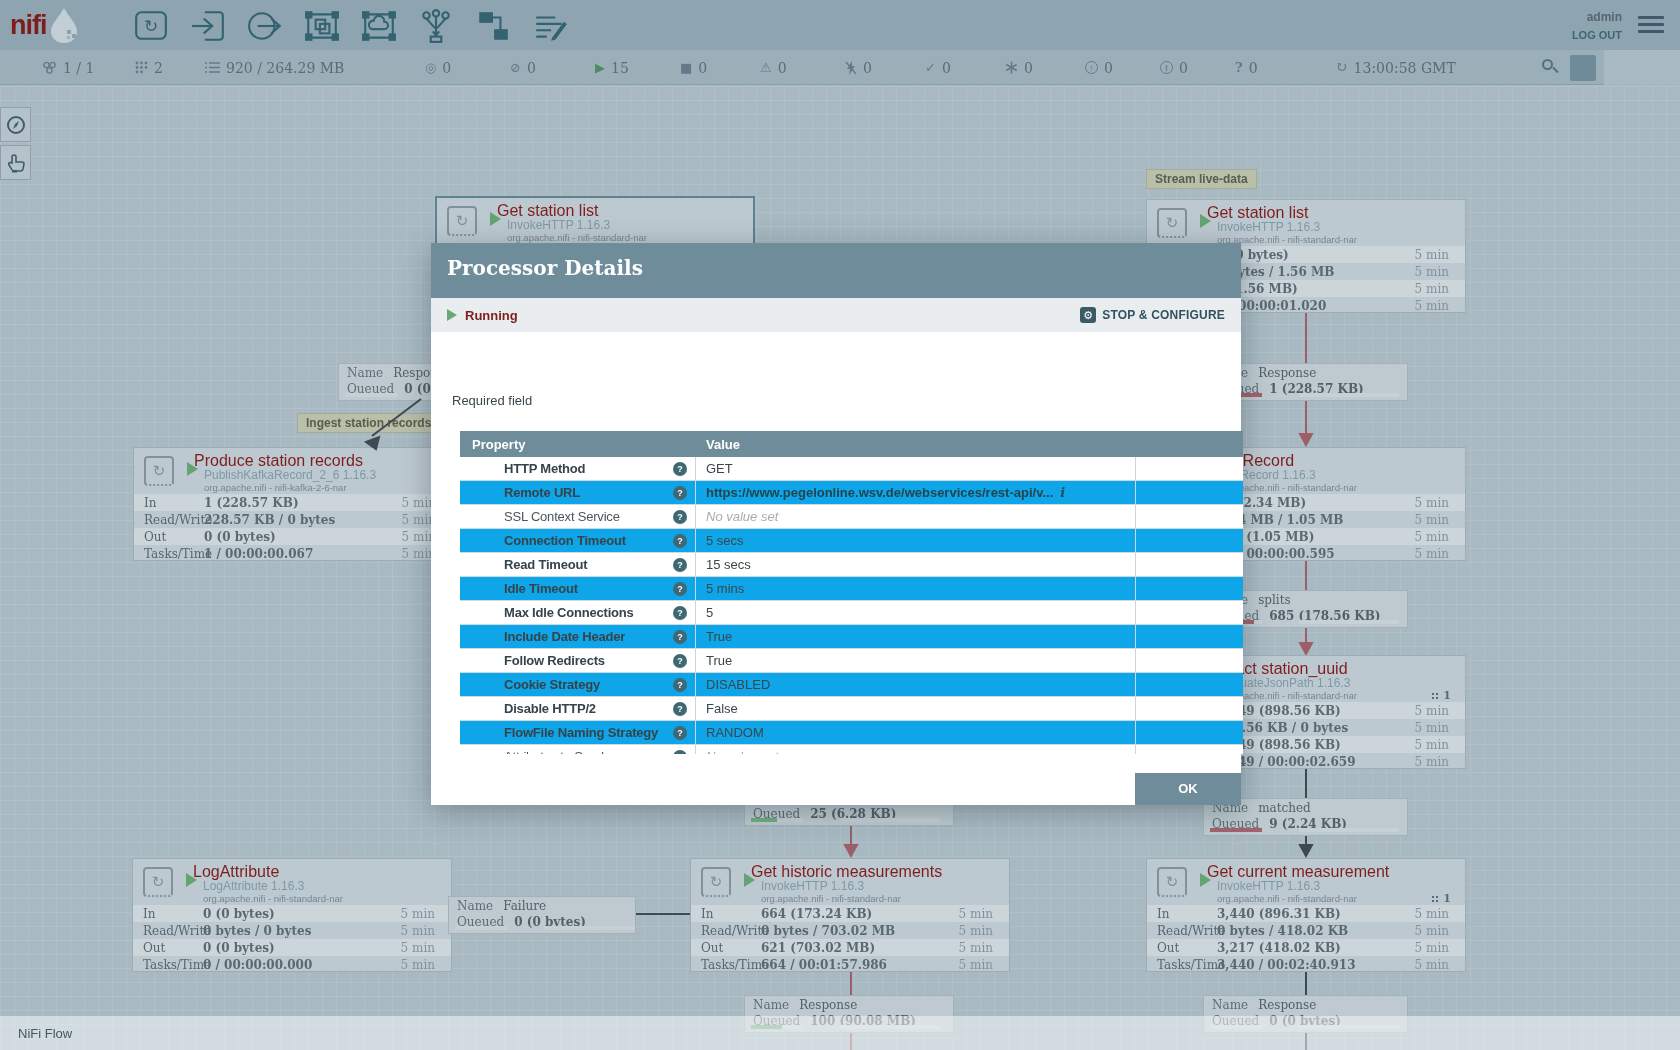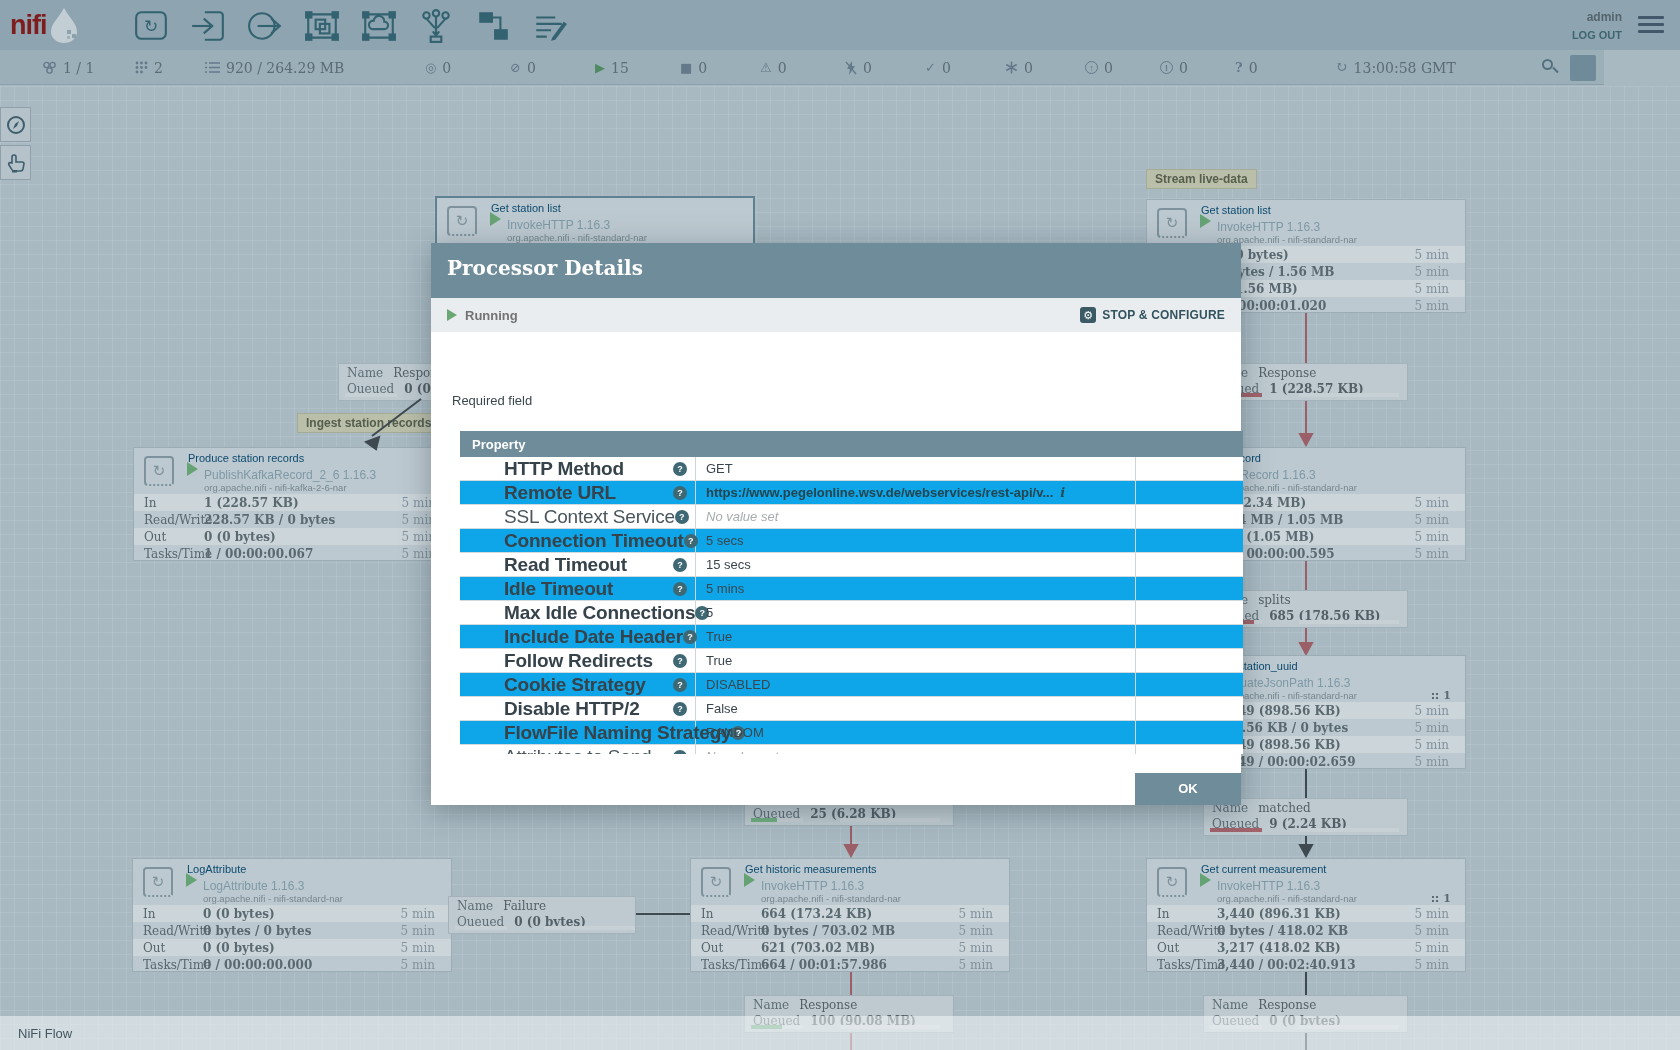--- a/index.html
+++ b/index.html
@@ -53,21 +53,21 @@
 
   
   .proc { position:absolute; width:320px; height:114px; background:#bdc9d0;
     border:1px solid #9cadb6; z-index:2; }
   .proc.selected { border:2px solid #5f8292; }
   .proc .picon { position:absolute; left:10px; top:8px; width:30px; height:30px;
     border:2px solid #7e929d; border-bottom-style:dotted; border-radius:4px;
     color:#7e929d; font-size:15px; text-align:center; line-height:26px; }
   .proc .play { position:absolute; left:53px; top:14px; width:0; height:0;
     border-left:11px solid #66a374; border-top:7px solid transparent; border-bottom:7px solid transparent; }
-  .proc .ptitle { position:absolute; left:54px; top:4px; font-size:11px; color:#0c4a6e; white-space:nowrap; }
+  .proc .ptitle { position:absolute; left:60px; top:4px; font-size:16px; color:#7f1d1d; white-space:nowrap; }
   .proc .ptype  { position:absolute; left:70px; top:20px; font-size:12px; color:#7e99a6; white-space:nowrap; }
   .proc .pbundle{ position:absolute; left:70px; top:34px; font-size:9.5px; color:#75868f; white-space:nowrap; }
   .proc .stats { position:absolute; left:0; top:46px; right:0; }
   .proc .srow { display:flex; height:17px; align-items:center; padding:0 16px 0 10px;
     font-family:"DejaVu Serif", serif; font-size:12px; color:#57666e; white-space:nowrap; }
   .proc .srow:nth-child(odd) { background:rgba(255,255,255,.22); }
   .proc .srow .sl { width:60px; }
   .proc .srow .sv { flex:1; font-weight:bold; color:#5a6970; }
   .proc .srow .sp { color:#82929c; }
   .cluster-badge { position:absolute; right:14px; top:33px; font-family:"DejaVu Serif",serif;
@@ -99,40 +99,40 @@
   
   #modal { position:absolute; left:431px; top:243px; width:810px; height:562px;
     background:#fff; z-index:10; box-shadow:0 6px 28px rgba(30,45,55,.35); }
   #modal-header { position:absolute; left:0; top:0; right:0; height:55px; background:#6e8c99; }
   #modal-title { position:absolute; left:16px; top:13px; font-family:"DejaVu Serif", serif;
     font-weight:bold; font-size:20px; color:#fff; }
   #modal-status { position:absolute; left:0; top:55px; right:0; height:34px; background:#e9edef;
     display:flex; align-items:center; padding:0 16px; }
   #status-play { width:0; height:0; border-left:10px solid #69a873;
     border-top:6px solid transparent; border-bottom:6px solid transparent; }
-  #status-text { margin-left:8px; font-size:13px; font-weight:bold; color:#737373; }
+  #status-text { margin-left:8px; font-size:13px; font-weight:bold; color:#7f1d1d; }
   #stop-configure { margin-left:auto; display:flex; align-items:center; gap:6px; cursor:pointer; }
   #stop-configure .gear-box { width:16px; height:16px; background:#3c5a66; border-radius:3px;
     color:#fff; font-size:11px; line-height:16px; text-align:center; }
   #stop-configure .txt { font-size:12px; font-weight:bold; color:#32525e; letter-spacing:.2px; }
   #modal-tabs { position:absolute; left:15px; top:103px; display:flex; }
   .tab { border:1px solid #c6cfd4; background:#e7ebed; padding:9px 17px; font-size:11px;
     font-weight:bold; color:#47565e; letter-spacing:.4px; margin-right:2px; cursor:pointer; }
   .tab.selected { background:#fff; border:2px solid #2c4f5b; padding:8px 16px; color:#23343c; }
   #required-note { position:absolute; left:21px; top:150px; font-size:13px; font-weight:normal; color:#3a474d; }
   #prop-table { position:absolute; left:29px; top:188px; width:783px; height:323px; overflow:hidden; }
   .trow { display:flex; height:24px; border-bottom:1px solid #d3dade; background:#fff; }
   .trow.alt { background:#0ea5e9; }
   .trow.thead { height:26px; background:#6e8c99; border-bottom:none; }
   .tc { display:flex; align-items:center; }
   .tc-prop { width:236px; border-right:1px solid #ccd5d9; padding:0 8px 0 12px; }
   .tc-val  { width:440px; border-right:1px solid #ccd5d9; padding:0 10px; }
   .tc-x    { flex:1; }
   .thead .tc { border-right:none; color:#fff; font-weight:bold; font-size:13px; }
-  .pname { font-size:19px; font-weight:bold; color:#36434a; letter-spacing:-.2px; flex:1; white-space:nowrap;padding-left:32px; }
+  .pname { font-size:13px; font-weight:bold; color:#36434a; letter-spacing:-.2px; flex:1; white-space:nowrap;padding-left:32px; }
   .trow.optional .pname { font-weight:normal; color:#4a565c; }
   .help-icon { width:14px; height:14px; border-radius:50%; background:#3e6974; color:#fff;
     font-size:9px; font-weight:bold; text-align:center; line-height:14px; flex:none; }
   .pval { font-size:13px; color:#3b464c; white-space:nowrap; }
   .trow.empty .pval { font-style:italic; color:#a7acae; }
   .trow.url .pval { font-weight:bold; color:#24454e; }
   .info-icon { font-family:"DejaVu Serif", serif; font-style:italic; font-weight:bold;
     font-size:13px; color:#1d4f59; margin-left:7px; }
   #ok-button { position:absolute; right:0; bottom:0; width:106px; height:32px; background:#6e8c99;
     color:#fff; font-size:13px; font-weight:bold; text-align:center; line-height:32px; cursor:pointer; }
@@ -713,20 +713,21 @@
     <div id="stop-configure">
       <span class="gear-box">⚙</span>
       <span class="txt">STOP &amp; CONFIGURE</span>
     </div>
   </div>
   <div id="required-note">Required field</div>
 
   <div id="prop-table">
     <div class="trow thead">
       <div class="tc tc-prop">Property</div>
+      <div class="tc tc-val">Value</div>
       <div class="tc tc-x"></div>
     </div>
     <div class="trow">
       <div class="tc tc-prop">
           <span class="pname">HTTP Method</span>
           <span class="help-icon">?</span>
         </div>
       <div class="tc tc-val">
           <span class="pval">GET</span>
         </div>

